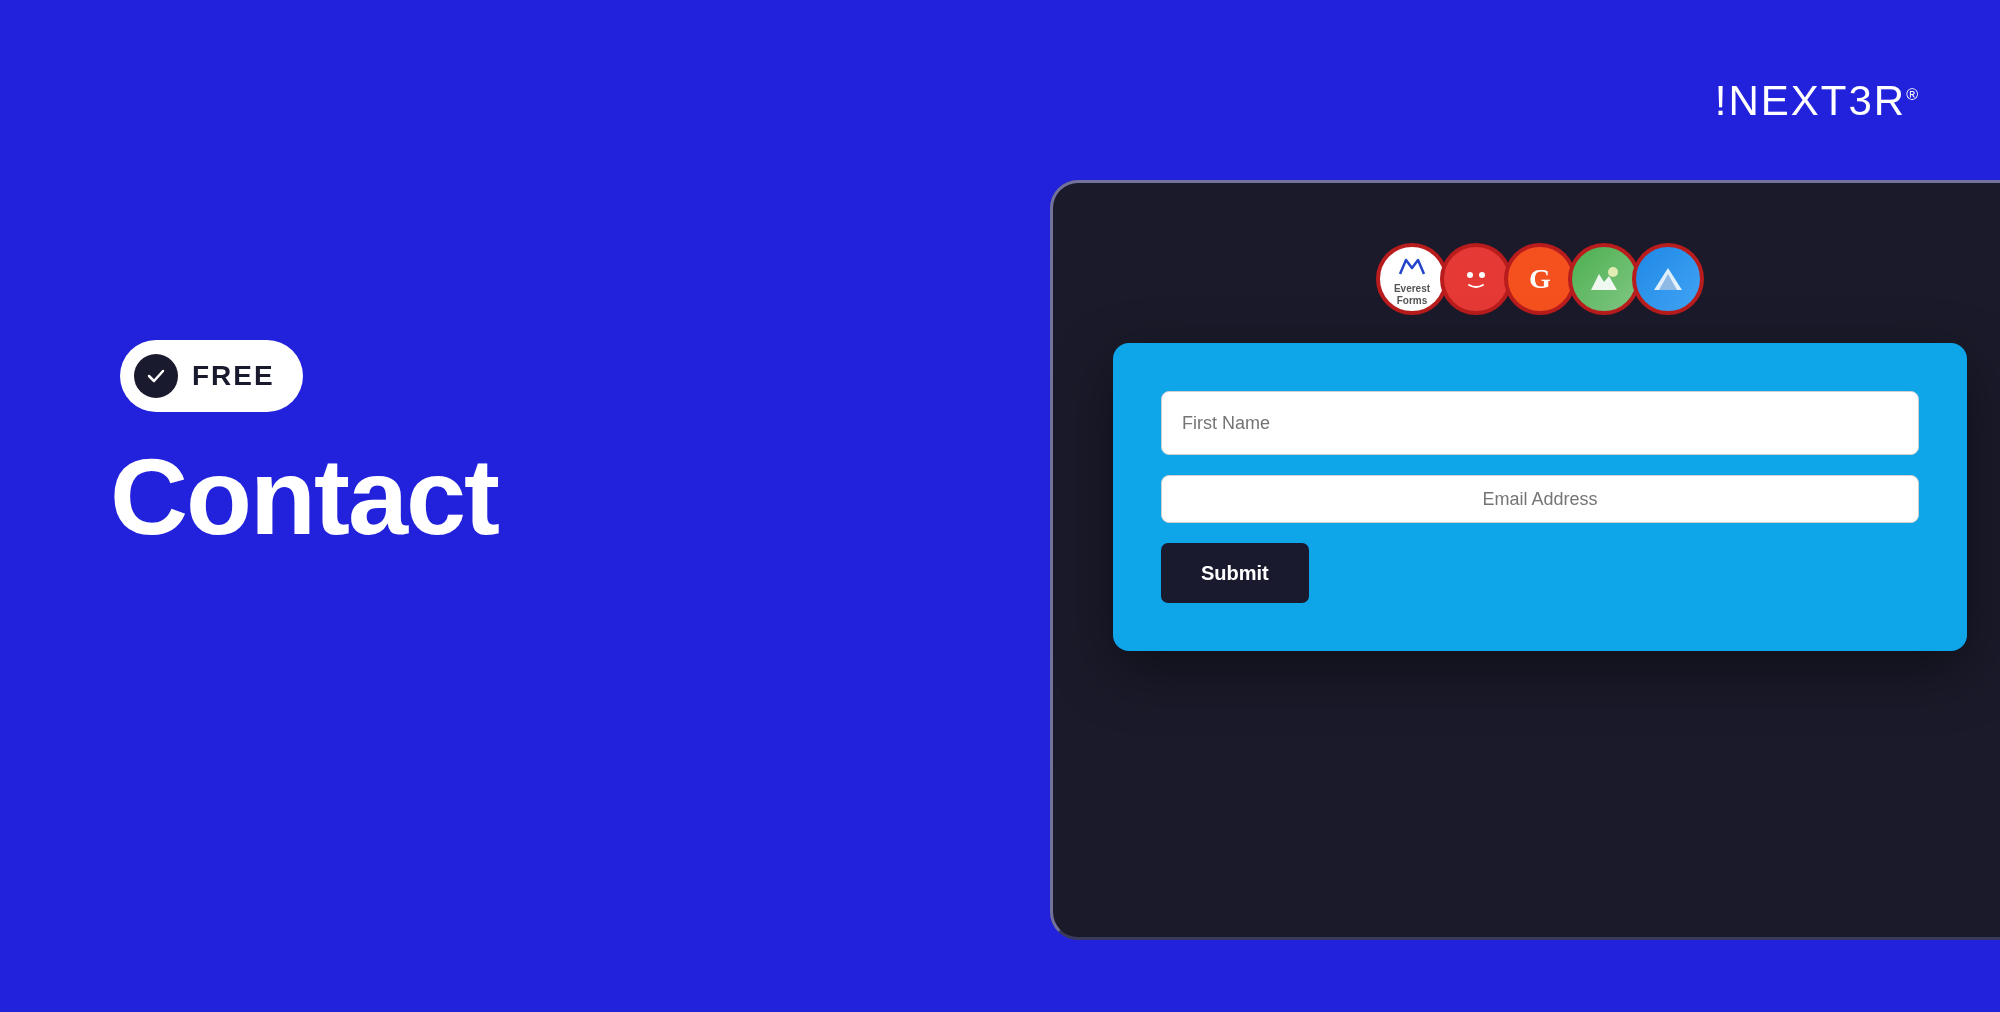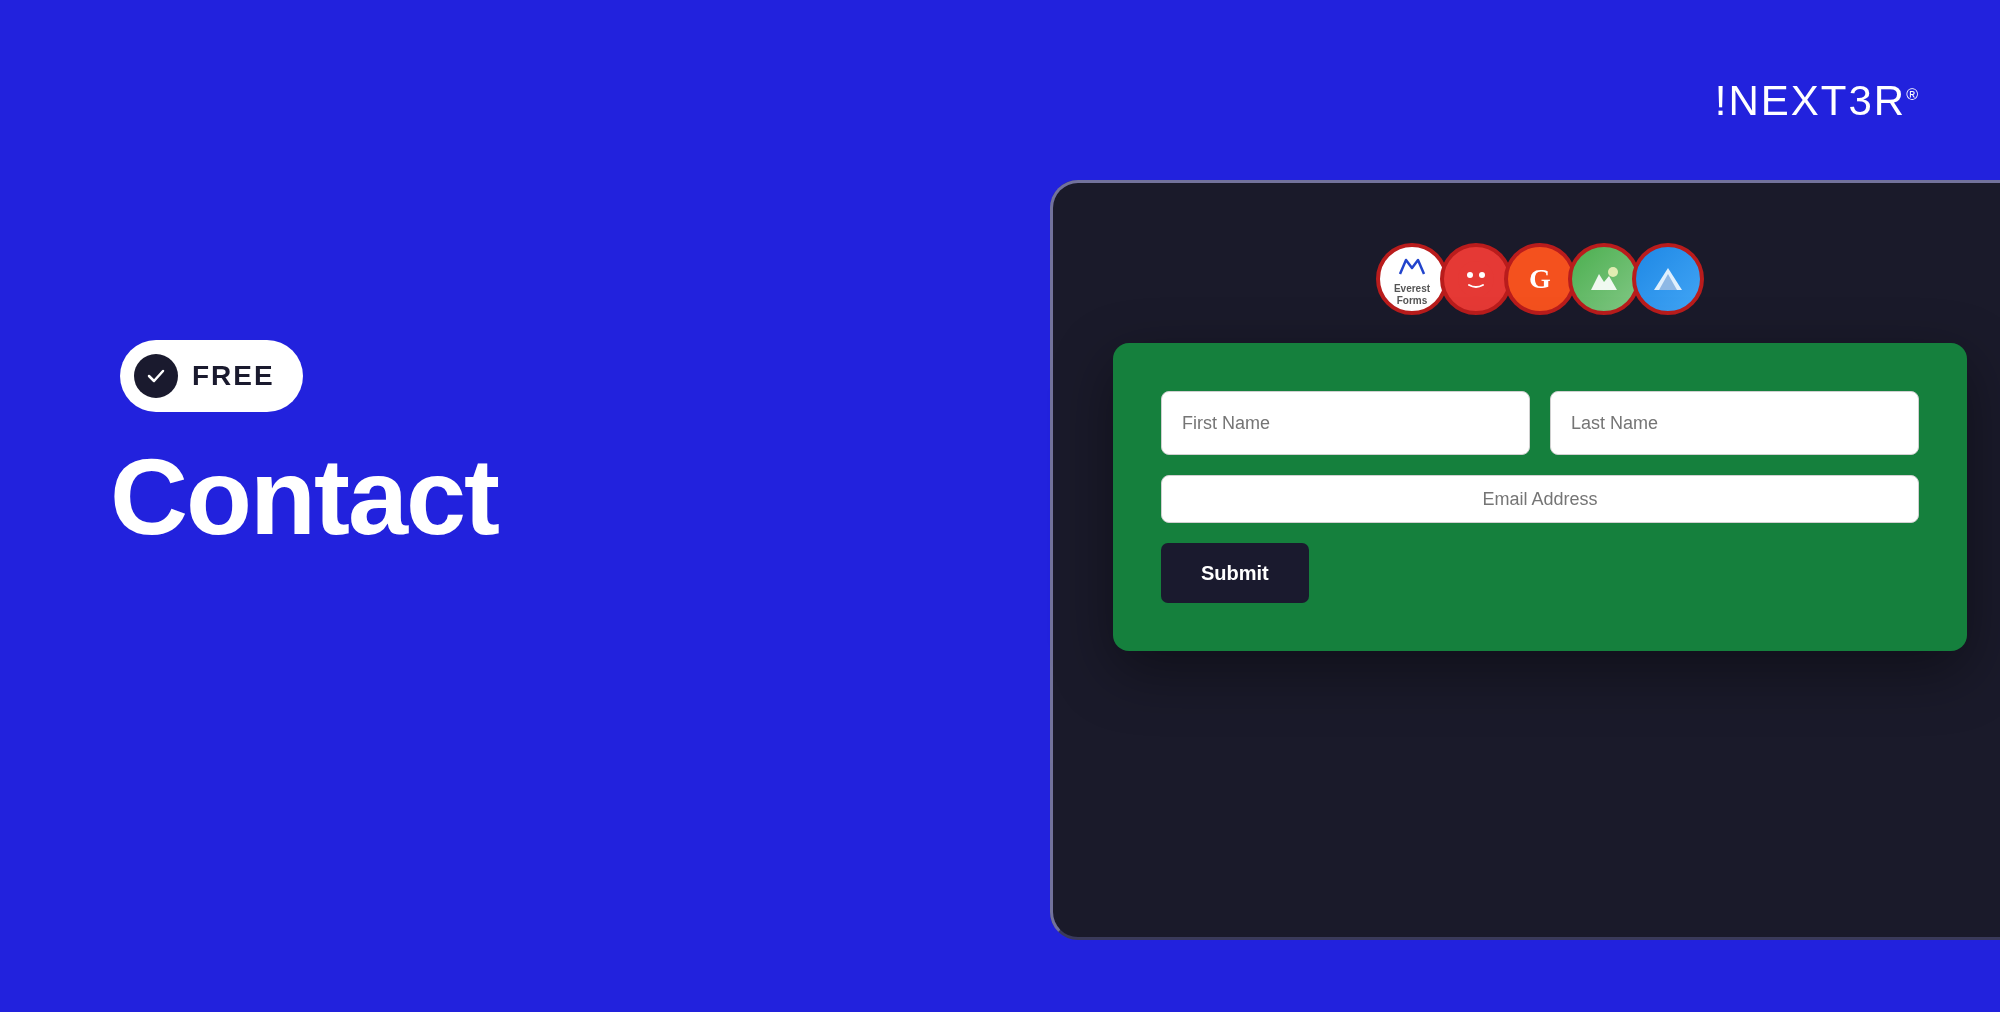--- a/index.html
+++ b/index.html
@@ -167,21 +167,21 @@
     .icon-blue {
       background: #1e88e5;
     }
 
     
     .form-card {
       position: absolute;
       top: 160px;
       left: 60px;
       right: 60px;
-      background: #15803d;
+      background: #0ea5e9;
       border-radius: 16px;
       padding: 48px;
       box-shadow: 0 20px 60px rgba(0,0,0,0.4);
     }
 
     .form-row {
       display: flex;
       gap: 20px;
       margin-bottom: 20px;
     }
@@ -295,20 +295,19 @@
         <svg width="38" height="38" viewBox="0 0 38 38" fill="none">
           <path d="M5 30 L19 8 L33 30 Z" fill="white" opacity="0.85"></path>
           <path d="M10 30 L19 14 L28 30 Z" fill="#1565c0" opacity="0.4"></path>
         </svg>
       </div>
     </div>
 
     <div class="form-card">
       <div class="form-row">
         <input class="form-input" type="text" placeholder="First Name" style="">
-        <input class="form-input" type="text" placeholder="Last Name" style="">
       </div>
       <input class="form-input-full" type="email" placeholder="Email Address" style="">
       <button class="form-submit">Submit</button>
     </div>
 
   </div>
 </div>
 
 </body></html>

